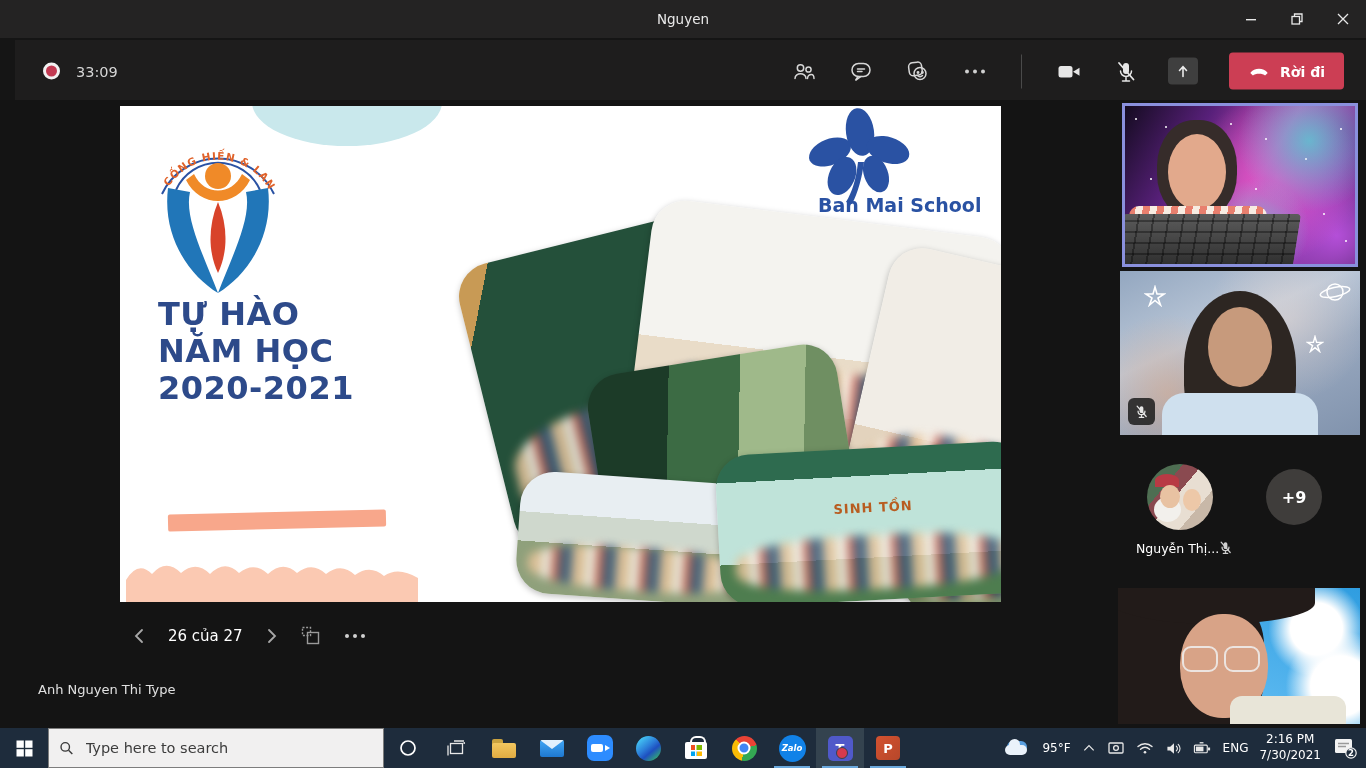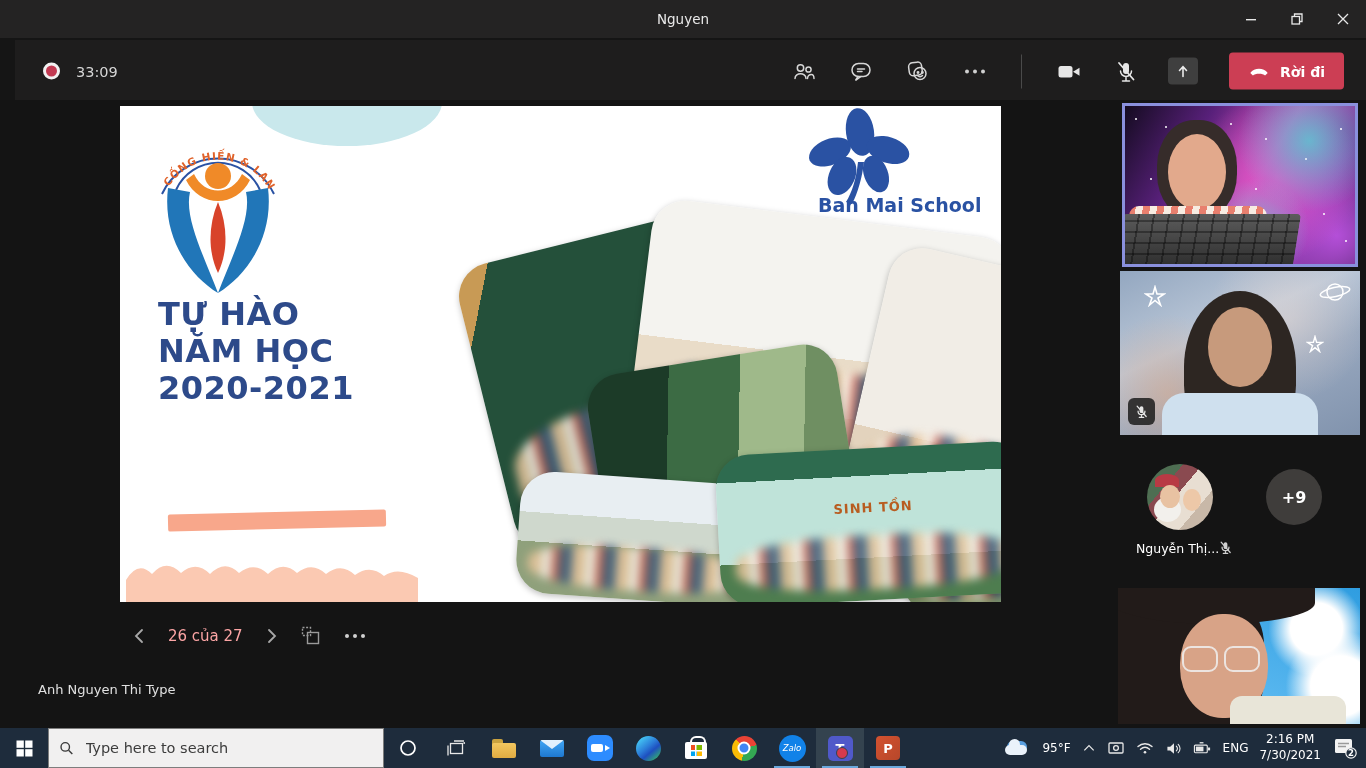--- a/index.html
+++ b/index.html
@@ -56,21 +56,21 @@
   .cardE{left:598px;top:342px;width:312px;height:152px;transform:rotate(-3deg);
          background:linear-gradient(180deg,#2e6b4f 0 18%,#bfe3d9 18% 72%,#4e7d4f 72%);}
   .banner-text{position:absolute;left:0;right:0;top:34%;text-align:center;color:#b85c20;font-weight:bold;font-size:13px;letter-spacing:1px;}
   .cardF{left:398px;top:372px;width:242px;height:122px;transform:rotate(4deg);
          background:linear-gradient(180deg,#e8eef2 0 34%,#cfd8cd 34% 58%,#8fa07b 58%);}
   .cardG{left:778px;top:368px;width:232px;height:130px;transform:rotate(-7deg);
          background:linear-gradient(180deg,#dde8ee 0 30%,#b9c8ae 30% 55%,#7d9468 55%);}
 
   
   .slide-nav{position:absolute;left:132px;top:520px;height:32px;display:flex;align-items:center;gap:22px;}
-  .page-indicator{color:#fca5a5;font-size:15px;}
+  .page-indicator{color:#ffffff;font-size:15px;}
   .presenter{position:absolute;left:38px;top:582px;color:#e0e0e0;font-size:13px;}
 
   
   .thumb{position:absolute;overflow:hidden;background:#222;}
   .t1{left:1122px;top:103px;width:236px;height:164px;border:3px solid #8a90dd;
       background:
         radial-gradient(circle at 80% 22%,rgba(90,200,210,.85),rgba(0,0,0,0) 32%),
         radial-gradient(circle at 58% 78%,rgba(110,215,215,.6),rgba(0,0,0,0) 28%),
         radial-gradient(circle at 66% 45%,#e055c8,rgba(0,0,0,0) 48%),
         radial-gradient(circle at 92% 82%,#b44fd8,rgba(0,0,0,0) 42%),
@@ -138,21 +138,21 @@
   .ic-edge{width:25px;height:25px;border-radius:50%;background:linear-gradient(140deg,#45c9f5 12%,#2b7cd8 45%,#1e4fc0 62%,#38c060 95%);}
   .ic-store{width:22px;height:17px;background:#fff;border-radius:2px;position:relative;margin-top:5px;display:flex;align-items:center;justify-content:center;}
   .ic-store::before{content:"";position:absolute;top:-6px;left:5px;width:12px;height:7px;border:2px solid #fff;border-bottom:none;border-radius:6px 6px 0 0;}
   .ms-grid{width:11px;height:11px;background:
       linear-gradient(#fff,#fff) center/1.5px 100% no-repeat,
       linear-gradient(#fff,#fff) center/100% 1.5px no-repeat,
       conic-gradient(#7fba00 0 25%,#ffb900 0 50%,#00a4ef 0 75%,#f25022 0);}
   .ic-chrome{width:25px;height:25px;border-radius:50%;background:conic-gradient(from -45deg,#ea4335 0 33%,#34a853 0 66%,#fbbc05 0);position:relative;}
   .ic-chrome::after{content:"";position:absolute;left:50%;top:50%;transform:translate(-50%,-50%);width:9px;height:9px;background:#4285f4;border:2.5px solid #fff;border-radius:50%;}
   .ic-zalo{width:27px;height:27px;border-radius:50%;background:#1182e8;display:flex;align-items:center;justify-content:center;}
-  .ic-zalo span{color:#fff;font-size:8.5px;font-weight:normal;font-style:italic;}
+  .ic-zalo span{color:#fff;font-size:8.5px;font-weight:bold;font-style:italic;}
   .ic-teams{width:25px;height:25px;border-radius:5px;background:#5059c9;display:flex;align-items:center;justify-content:center;position:relative;}
   .ic-teams span{color:#fff;font-weight:bold;font-size:13px;}
   .rec-badge{position:absolute;right:5px;bottom:2px;width:12px;height:12px;border-radius:50%;background:#d63a4e;border:1.5px solid #34434f;}
   .ic-ppt{width:24px;height:24px;border-radius:4px;background:linear-gradient(135deg,#d35230,#b7472a);display:flex;align-items:center;justify-content:center;}
   .ic-ppt span{color:#fff;font-weight:bold;font-size:13px;}
 
   .tray{margin-left:auto;display:flex;align-items:center;gap:11px;padding-right:8px;color:#fff;font-size:12px;}
   .tray-item{display:flex;align-items:center;justify-content:center;}
   .clock{text-align:center;line-height:1.3;}
   .cloud-wrap{position:relative;width:26px;height:18px;}

